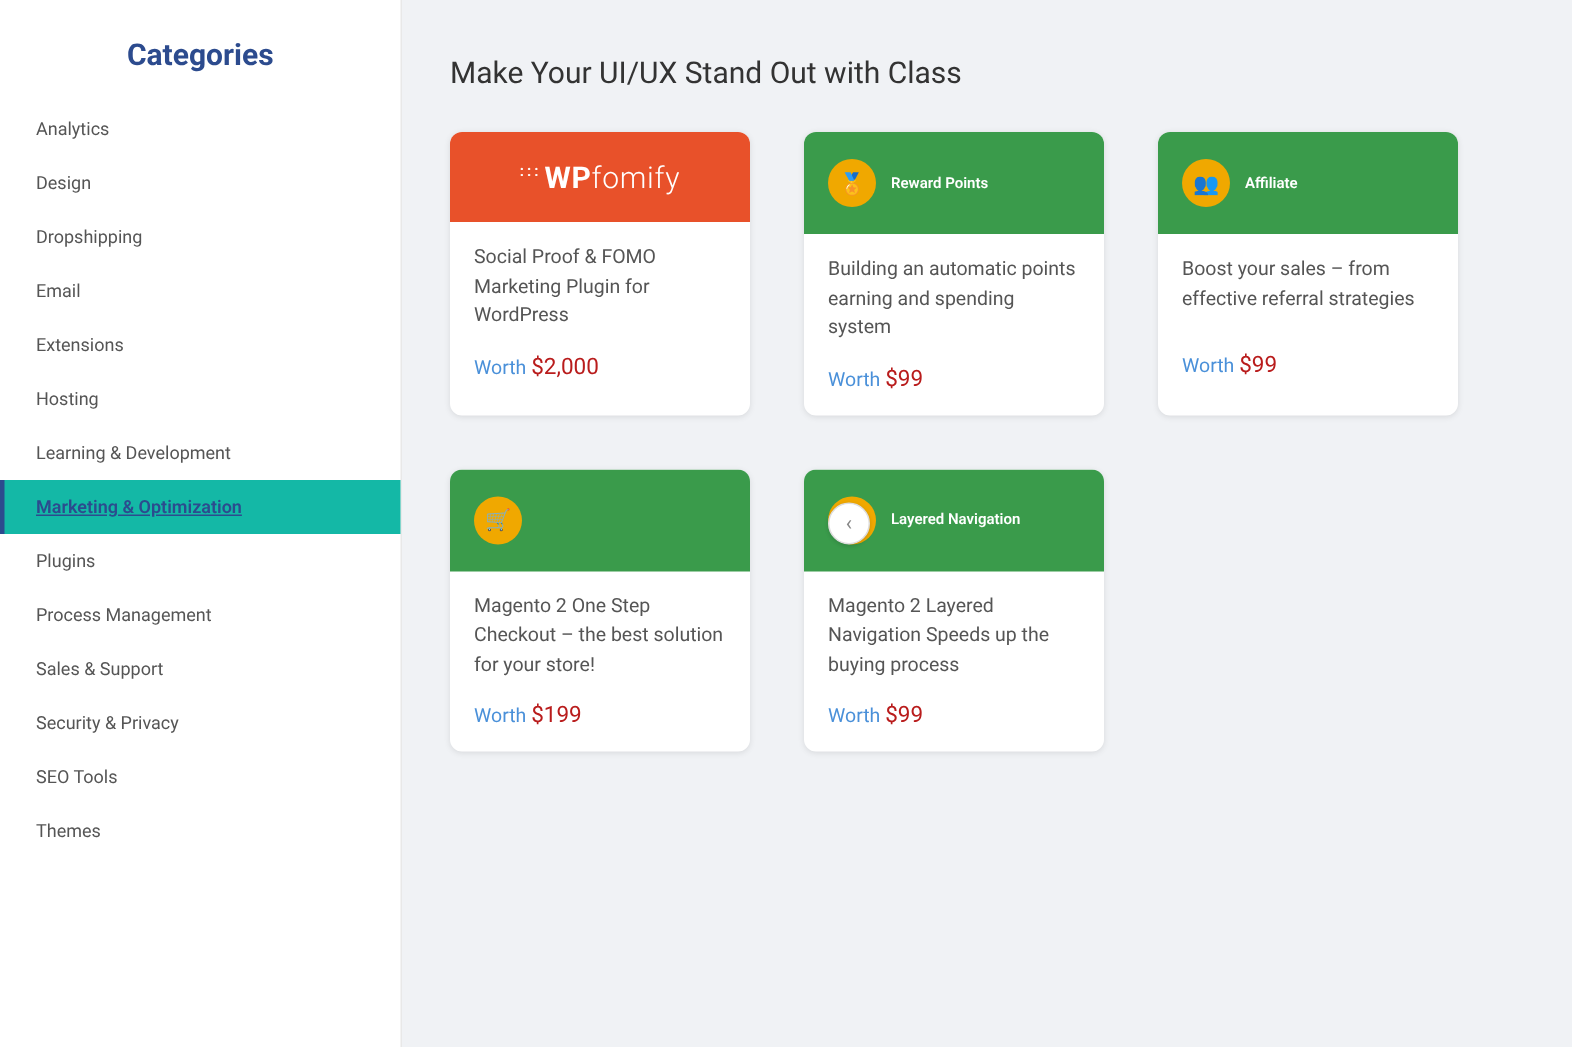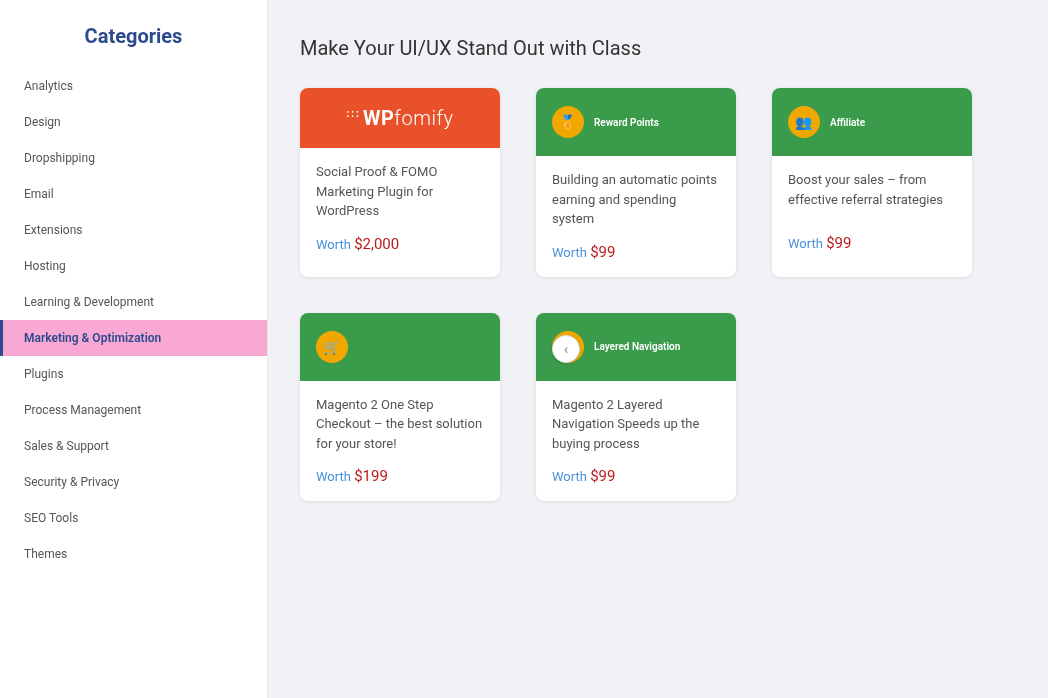--- a/index.html
+++ b/index.html
@@ -30,25 +30,26 @@
       text-align: center;
     }
     .sidebar-item {
       padding: 11px 24px;
       font-size: 12px;
       color: #555;
       cursor: pointer;
       transition: background 0.15s;
     }
     .sidebar-item.active {
-      background: #f9a8d4;
+      background: #14b8a6;
       color: #2c4b8e;
       font-weight: 600;
       border-left: 3px solid #2c4b8e;
       padding-left: 21px;
+      text-decoration: underline;
     }
 
     
     .main {
       flex: 1;
       padding: 36px 32px 24px 32px;
       overflow-y: auto;
       position: relative;
     }
     .main-title {

